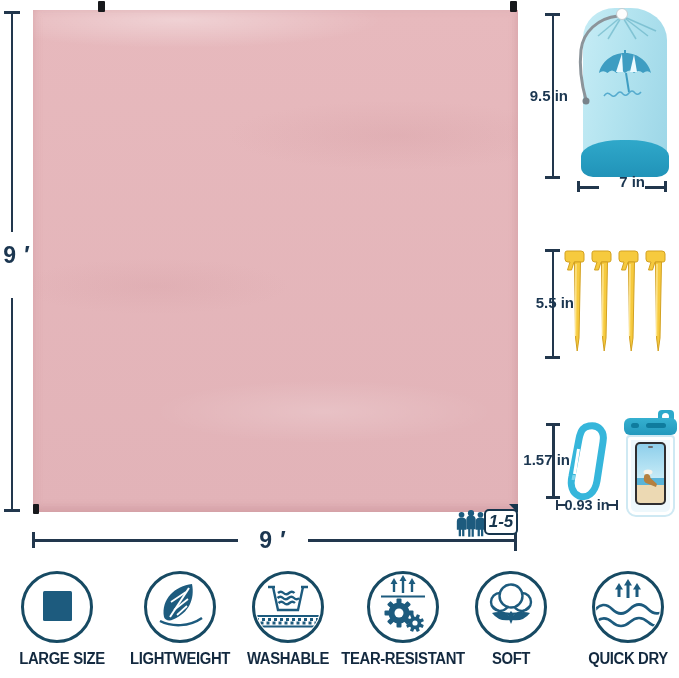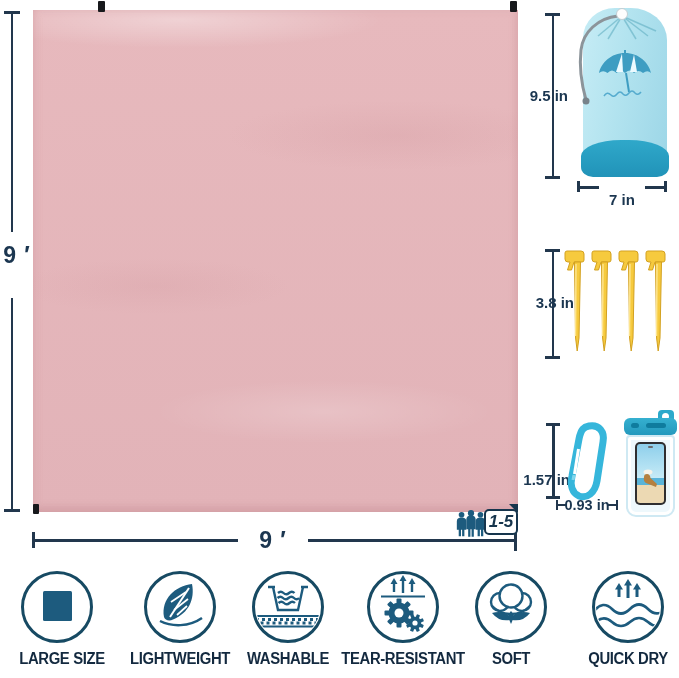--- a/index.html
+++ b/index.html
@@ -96,46 +96,46 @@
     </svg>
   </div>
 
   <div class="dim" style="left:545px;top:13px;width:15px;height:2.5px;"></div>
   <div class="dim" style="left:551.5px;top:13px;width:2.5px;height:165px;"></div>
   <div class="dim" style="left:545px;top:176px;width:15px;height:2.5px;"></div>
   <div class="dimtext sm-dim" style="left:506px;top:87px;width:62px;text-align:right;">9.5 in</div>
 
   <div class="dim" style="left:577px;top:181px;width:2.5px;height:11px;"></div>
   <div class="dim" style="left:580px;top:186px;width:19px;height:2.5px;"></div>
-  <div class="dimtext sm-dim" style="left:599px;top:191px;width:46px;text-align:center;">7 in</div>
+  <div class="dimtext sm-dim" style="left:599px;top:173px;width:46px;text-align:right;">7 in</div>
   <div class="dim" style="left:645px;top:186px;width:19px;height:2.5px;"></div>
   <div class="dim" style="left:664px;top:181px;width:2.5px;height:11px;"></div>
 
   <div class="dim" style="left:545px;top:249px;width:15px;height:2.5px;"></div>
   <div class="dim" style="left:551.5px;top:249px;width:2.5px;height:109px;"></div>
   <div class="dim" style="left:545px;top:356px;width:15px;height:2.5px;"></div>
-  <div class="dimtext sm-dim" style="left:510px;top:294px;width:64px;text-align:right;">3.8 in</div>
+  <div class="dimtext sm-dim" style="left:510px;top:294px;width:64px;text-align:right;">5.5 in</div>
 
   <svg class="abs" style="left:562px;top:248px;" width="110" height="112" viewBox="0 0 110 112">
     <g>
       <g id="stake">
         <path d="M3,5 Q3,3 5,3 H19 Q22,3 22,6 V12 Q22,14 20,14 H12 L9.5,22 H5.5 L8,14 H6 Q3,14 3,11 Z" fill="#f6ca3e" stroke="#d3a120" stroke-width="1"></path>
         <path d="M12.5,14 L18.5,14 L17,90 L15.2,103 L13.6,90 Z" fill="#f6ca3e" stroke="#d3a120" stroke-width="1"></path>
         <path d="M14,16 L13.5,88" stroke="#fde48d" stroke-width="1.5" fill="none"></path>
       </g>
       <use href="#stake" x="27"></use>
       <use href="#stake" x="54"></use>
       <use href="#stake" x="81"></use>
     </g>
   </svg>
 
   <div class="dim" style="left:546px;top:423px;width:14px;height:2.5px;"></div>
   <div class="dim" style="left:552px;top:423px;width:2.5px;height:75px;"></div>
   <div class="dim" style="left:546px;top:496px;width:14px;height:2.5px;"></div>
-  <div class="dimtext sm-dim" style="left:504px;top:451px;width:66px;text-align:right;margin-top:20px;">1.57 in</div>
+  <div class="dimtext sm-dim" style="left:504px;top:451px;width:66px;text-align:right;">1.57 in</div>
 
   <svg class="abs" style="left:565px;top:419px;" width="46" height="86" viewBox="0 0 46 86">
     <path d="M24,7 C34,5 40,13 38,23 L32,62 C30,74 22,80 14,77 C7,74 5,66 7,57 L14,20 C16,10 19,8 24,7 Z" fill="none" stroke="#36b6db" stroke-width="7" stroke-linejoin="round"></path>
     <line x1="9.5" y1="55" x2="13.5" y2="30" stroke="#ffffff" stroke-width="3"></line>
     <line x1="9" y1="56" x2="8" y2="61" stroke="#7fd6ec" stroke-width="3"></line>
   </svg>
 
   <div class="dim" style="left:556px;top:500px;width:2px;height:10px;"></div>
   <div class="dim" style="left:558px;top:504px;width:8px;height:2px;"></div>
   <div class="dimtext" style="left:564px;top:497px;width:46px;text-align:center;font-size:14.5px;">0.93 in</div>

